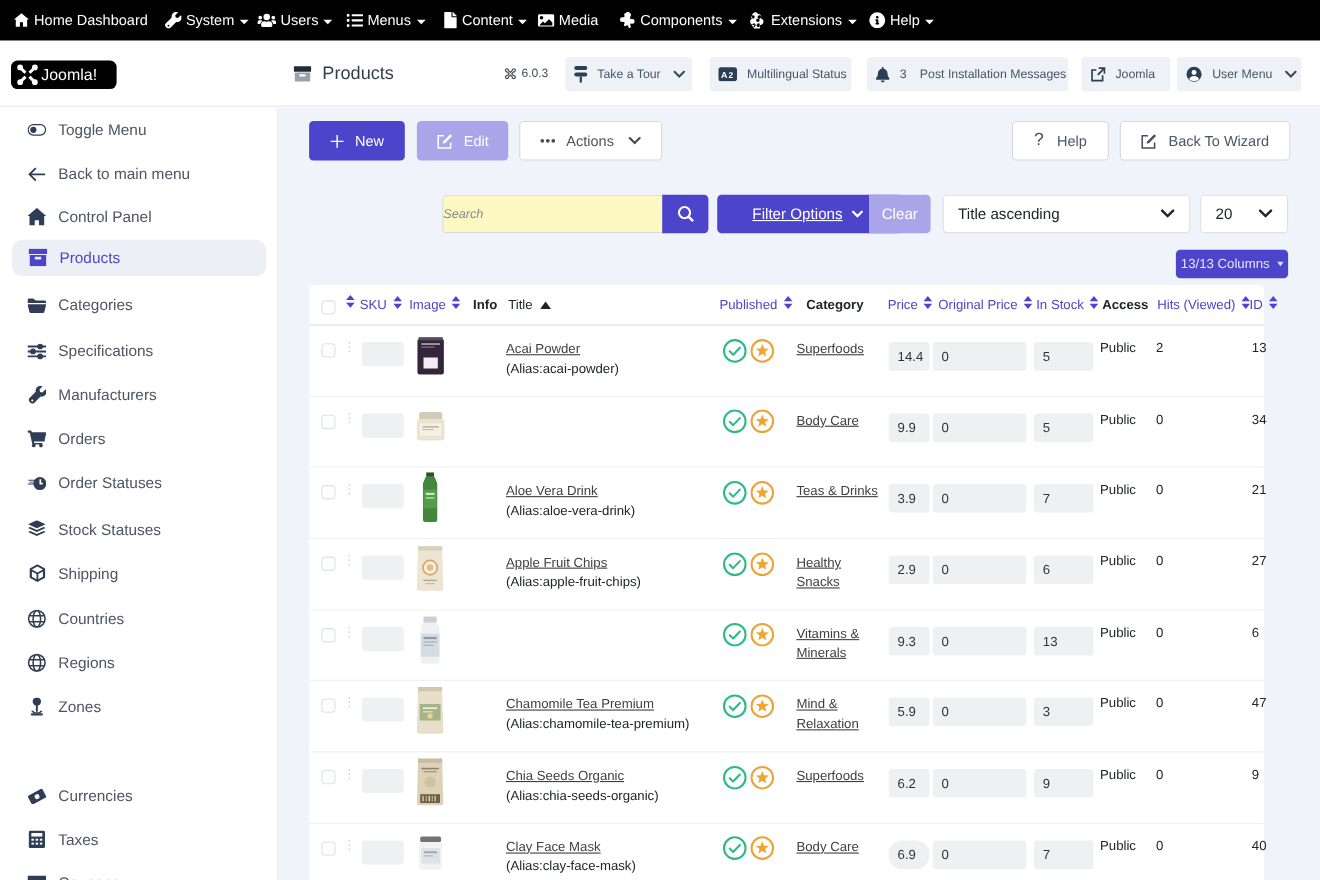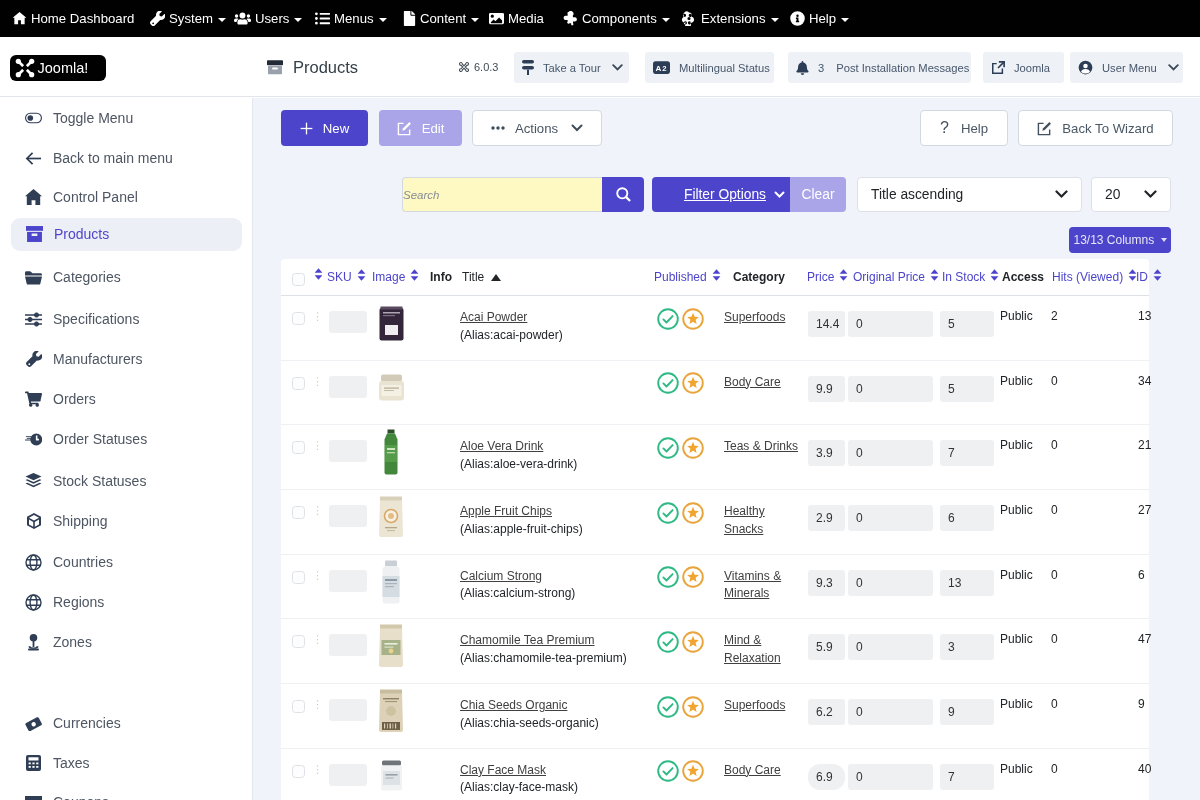--- a/index.html
+++ b/index.html
@@ -519,21 +519,20 @@
     <div class="cell" style="left:86px;top:2px;width:48px;height:50px;display:flex;align-items:center;justify-content:center;">
         <svg width="22" height="44" viewBox="0 0 22 44">
           <rect x="5" y="0.5" width="12" height="6" rx="1" fill="#c9cfd4"></rect>
           <path d="M2.5 10c0-2.5 2-4 4-4h9c2 0 4 1.5 4 4v31a2.5 2.5 0 0 1-2.5 2.5h-12A2.5 2.5 0 0 1 2.5 41z" fill="#eef0f2"></path>
           <rect x="2.5" y="16" width="17" height="21" fill="#d5dce2"></rect>
           <rect x="5" y="19" width="12" height="2" fill="#8d9aa6"></rect>
           <rect x="5" y="23" width="12" height="1.2" fill="#a8b3bd"></rect>
           <rect x="5" y="26" width="9" height="1.2" fill="#a8b3bd"></rect>
         </svg>
       </div>
-    <div class="cell" style="left:179px;top:13px;line-height:17.5px;"><span class="tlink">Calcium Strong</span><br><span class="alias">(Alias:calcium-strong)</span></div>
     <div class="cell" style="left:376px;top:11.5px;"><svg width="22" height="22" viewBox="0 0 22 22">
           <circle cx="11" cy="11" r="9.8" fill="none" stroke="#2eb985" stroke-width="1.9"></circle>
           <path d="M6.4 11.4l3.1 3.1 6.1-6.4" fill="none" stroke="#2eb985" stroke-width="1.9" stroke-linecap="round" stroke-linejoin="round"></path>
         </svg></div>
     <div class="cell" style="left:401px;top:11.5px;"><svg width="22" height="22" viewBox="0 0 22 22">
           <circle cx="11" cy="11" r="9.8" fill="none" stroke="#e9a43b" stroke-width="1.9"></circle>
           <path d="M11 4.8 L12.59 8.82 L16.9 9.08 L13.57 11.83 L14.64 16.02 L11 13.7 L7.36 16.02 L8.43 11.83 L5.1 9.08 L9.41 8.82 Z" fill="#f2a52e"></path>
         </svg></div>
     <div class="cell tlink" style="left:443px;top:13px;width:78px;line-height:17.5px;">Vitamins &amp; Minerals</div>
     <div class="num-input" style="left:527px;top:15px;width:37px;">9.3</div>

